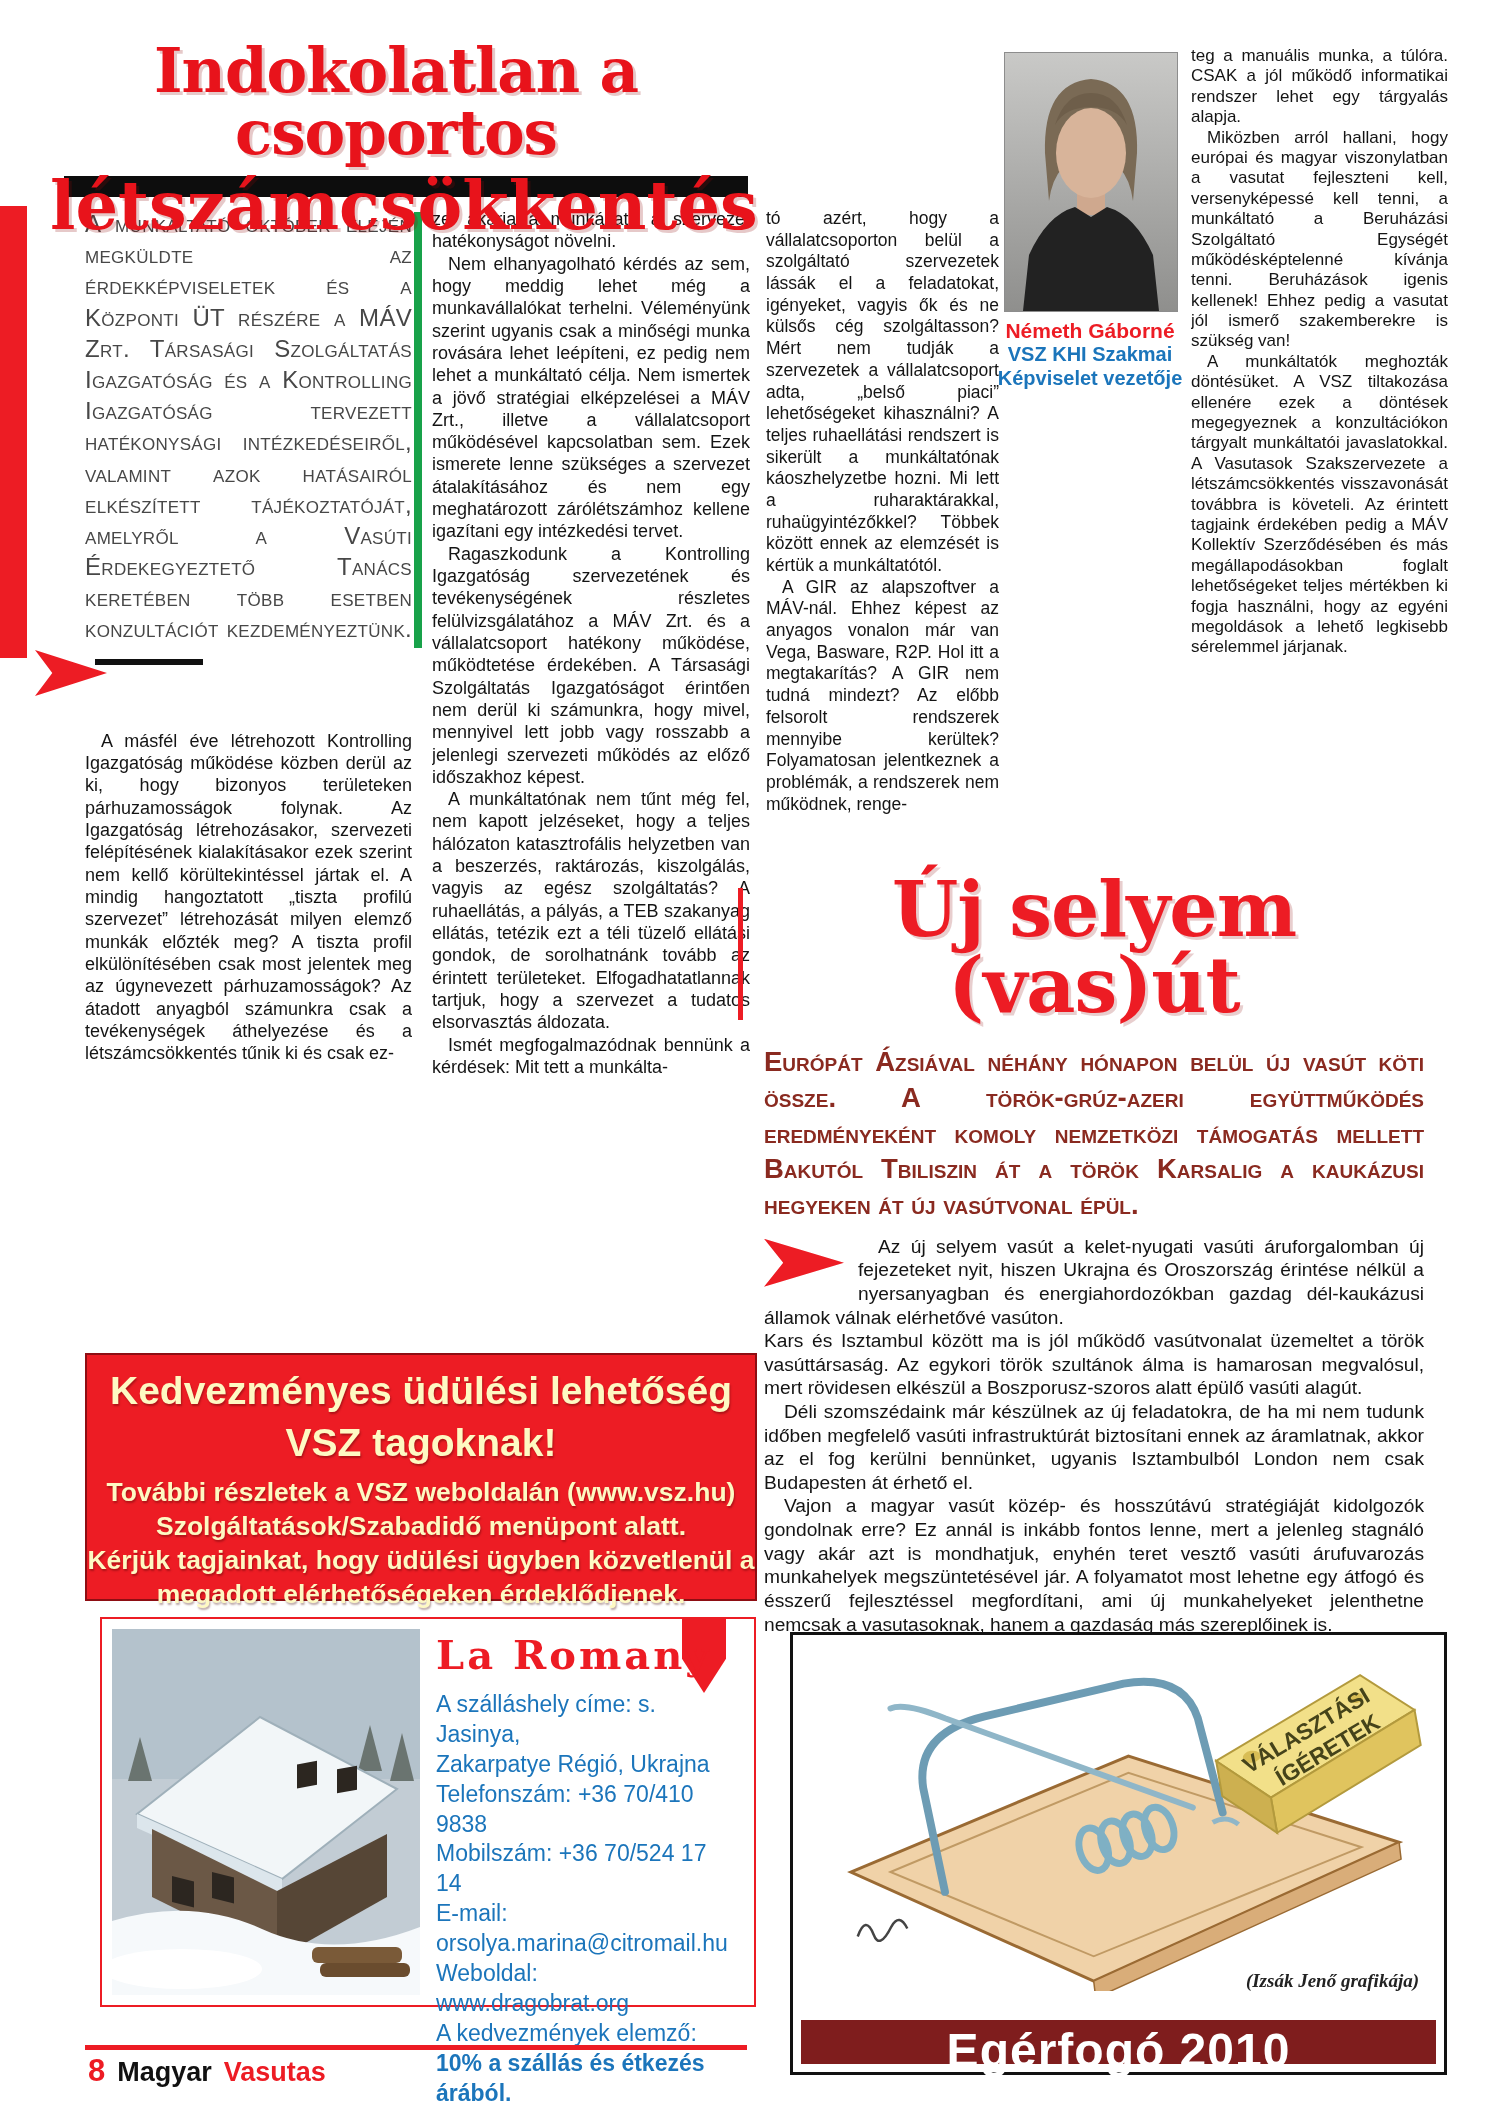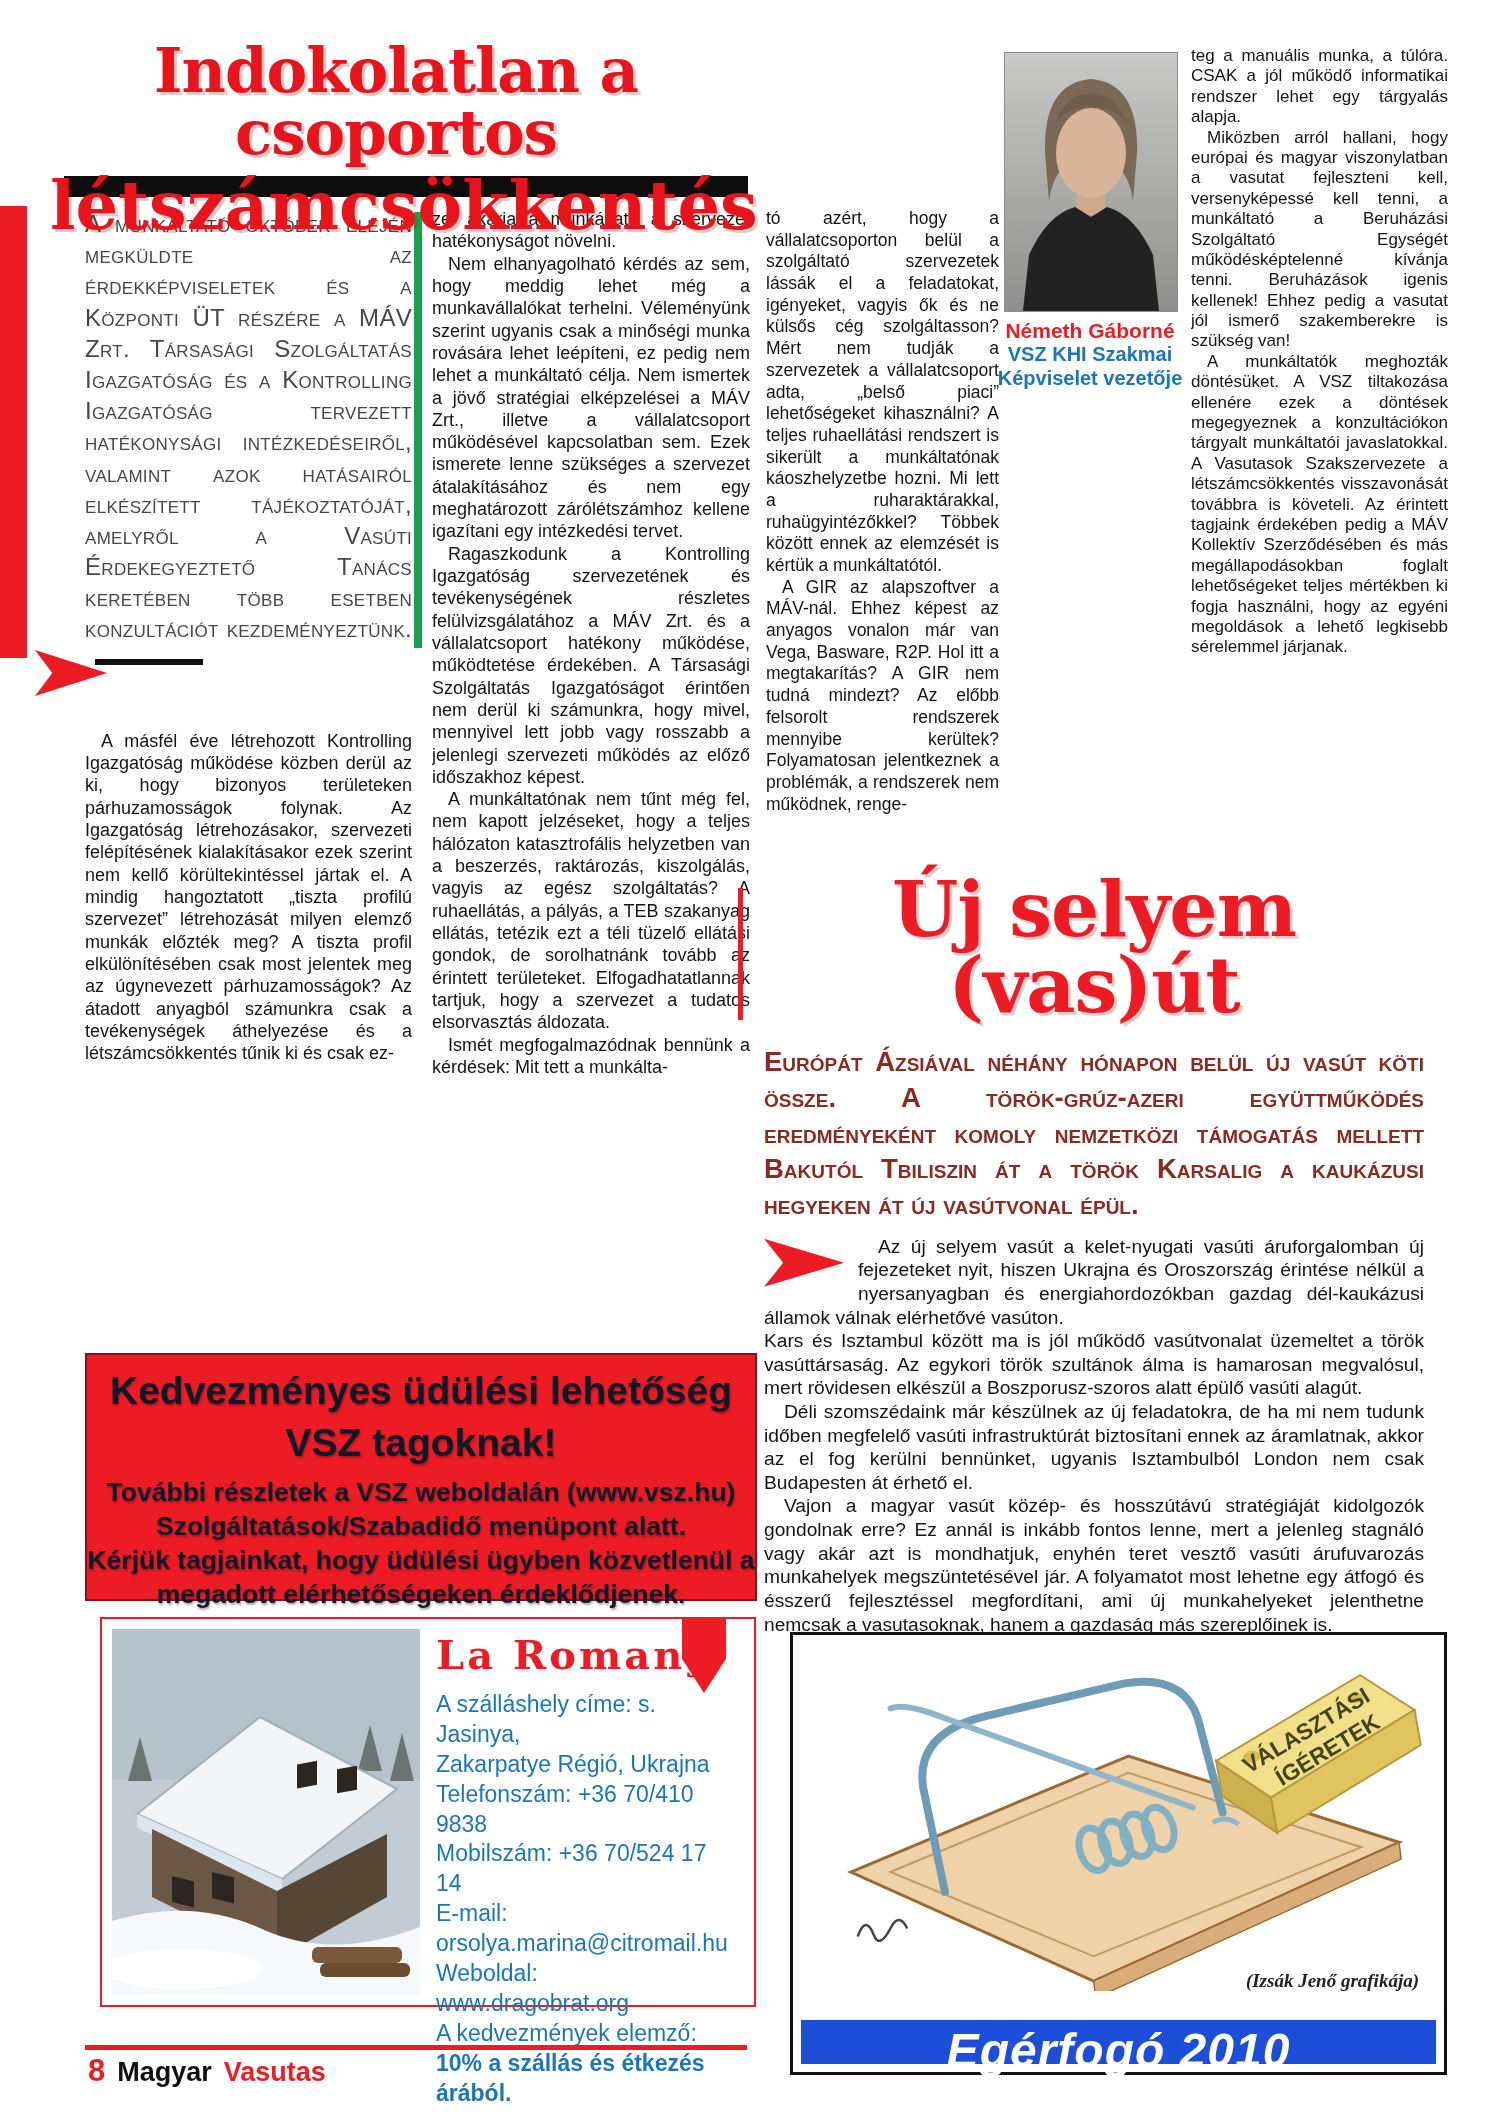--- a/index.html
+++ b/index.html
@@ -44,21 +44,21 @@
                  text-shadow:3px 3px 0 rgba(140,8,8,0.2); }
   .a2-lead { margin:20px 0 12px; font-variant:small-caps; font-weight:bold; color:#8a2a20;
              font-size:27.5px; line-height:1.3; text-align:justify; }
   .arrow2 { float:left; width:80px; height:48px; margin:4px 14px 4px 0; }
   .bp2 { font-size:19.2px; line-height:1.23; text-align:justify; margin:0; hyphens:auto; }
   .ind2 { text-indent:20px; }
   .byline { text-align:right; font-weight:bold; font-size:19px; margin-top:8px; }
   
   .promo { position:absolute; left:85px; top:1353px; width:672px; height:248px;
            background:#ed1c24; border:2px solid #8e0e13; box-sizing:border-box;
-           text-align:center; color:#0f172a; text-shadow:1px 2px 2px rgba(60,0,0,0.35); }
+           text-align:center; color:#fef9c3; text-shadow:1px 2px 2px rgba(60,0,0,0.35); }
   .promo-t { font-size:39px; font-weight:bold; line-height:1.12;margin-top:8px; }
   .promo-t.first { margin-top:14px; }
   .promo-l { font-size:26.5px; font-weight:bold; line-height:1.28; }
   .promo-l.first { margin-top:12px; }
   
   .romany { position:absolute; left:100px; top:1617px; width:656px; height:390px;
             border:2px solid #ed1c24; box-sizing:border-box; background:#fff; }
   .romany-photo { position:absolute; left:10px; top:10px; width:308px; height:366px; overflow:hidden; }
   .romany-flag { position:absolute; right:28px; top:-2px; width:44px; height:76px; background:#ed1c24;
                  clip-path:polygon(0 0,100% 0,100% 55%,50% 100%,0 55%); }
@@ -66,21 +66,21 @@
   .romany-title { font-family:"DejaVu Serif", serif; font-weight:bold; color:#ed1c24;
                   font-size:40px; letter-spacing:3px; margin-bottom:12px; }
   .rline { color:#1b75bb; font-size:23px; line-height:1.3; }
   .rbold { color:#1b75bb; font-size:23px; line-height:1.3; font-weight:bold; }
   
   .cartoon { position:absolute; left:790px; top:1632px; width:657px; height:443px;
              border:3px solid #111; box-sizing:border-box; background:#fff; }
   .cartoon-credit { position:absolute; right:25px; bottom:80px; font-family:"Liberation Serif", serif;
                     font-style:italic; font-weight:bold; font-size:19px; color:#222; }
   .cartoon-banner { position:absolute; left:8px; right:8px; bottom:8px; height:44px;
-                    background:#1d4ed8; color:#fff; font-weight:bold; font-style:italic;
+                    background:#7f1d1d; color:#fff; font-weight:bold; 
                     font-size:48px; line-height:62px; text-align:center; letter-spacing:1px; }
   
   .footer-rule { position:absolute; left:85px; top:2045px; width:662px; height:5px; background:#ed1c24; }
   .footer { position:absolute; left:88px; top:2053px; display:flex; align-items:baseline; gap:12px; }
   .fnum   { color:#ed1c24; font-size:31px; font-weight:bold; }
   .fblack { color:#111;    font-size:27px; font-weight:bold; }
   .fred   { color:#ed1c24; font-size:27px; font-weight:bold; }
 </style>
 </head>
 <body>

